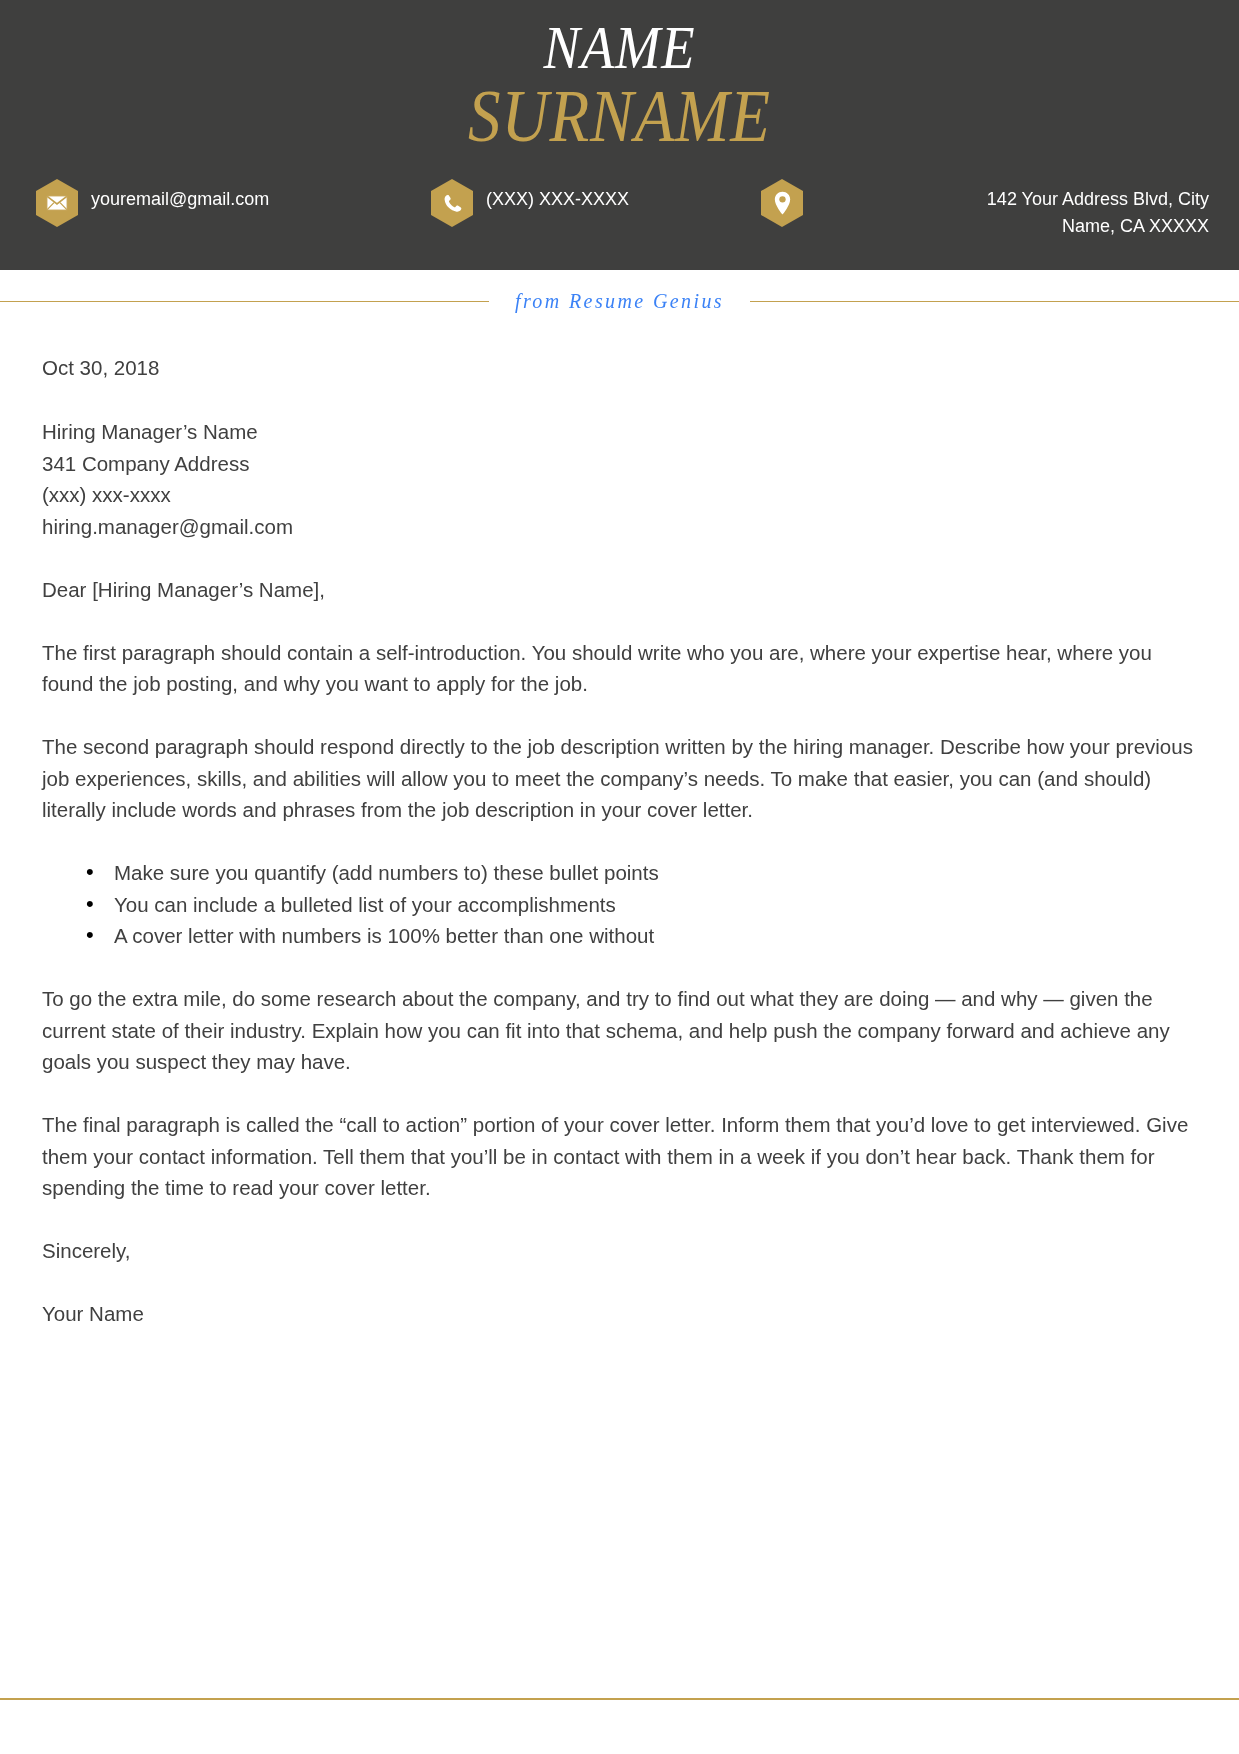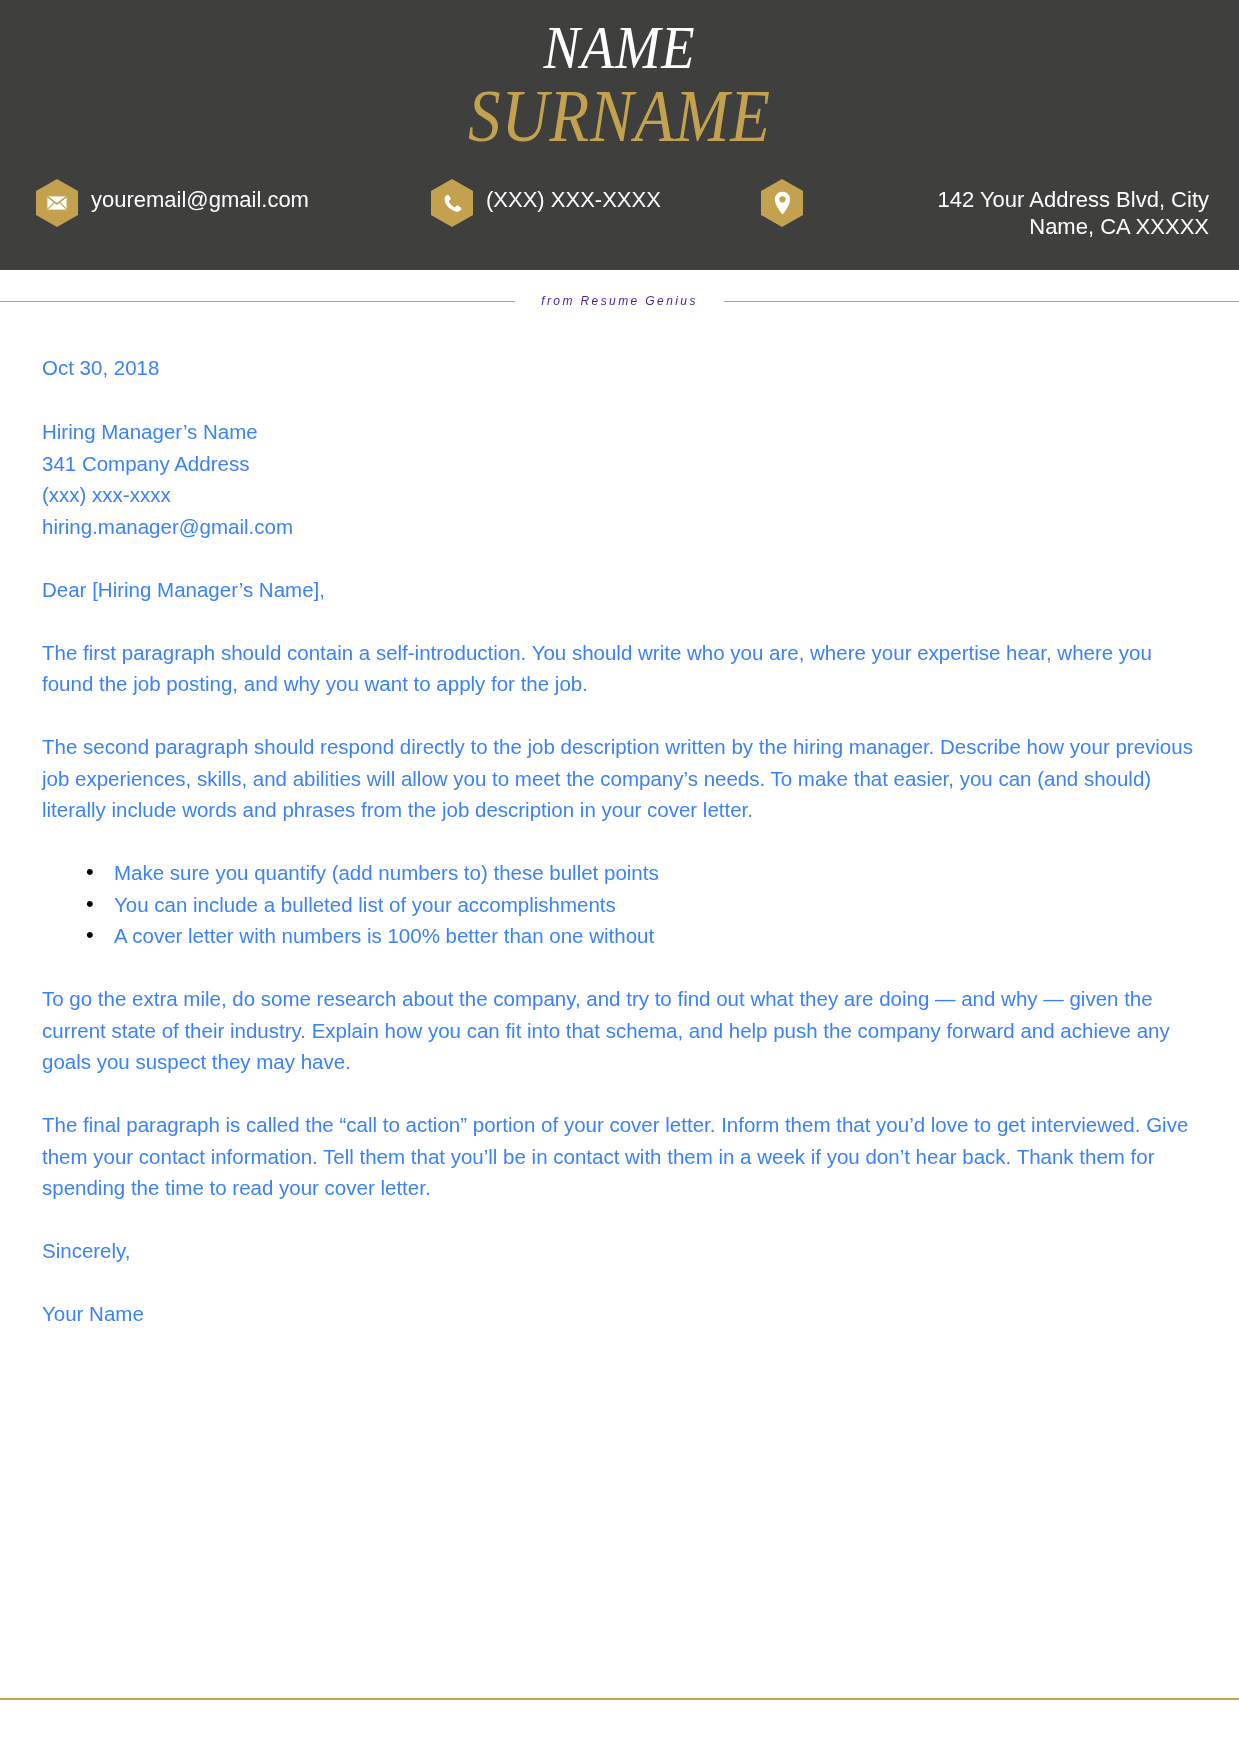--- a/index.html
+++ b/index.html
@@ -79,21 +79,21 @@
     clip-path: polygon(50% 0%, 100% 25%, 100% 75%, 50% 100%, 0% 75%, 0% 25%);
     display: flex;
     align-items: center;
     justify-content: center;
     margin-top: 1px;
   }
   .hex svg { display: block; }
 
   .contact-text {
     color: #ffffff;
-    font-size: 22px;
+    font-size: 18px;
     line-height: 27px;
     margin-left: 13px;
     padding-top: 8px;
     white-space: pre-line;
     font-family: "Liberation Sans", sans-serif;
   }
   .contact-item.address .contact-text {
     text-align: right;
   }
 
@@ -107,32 +107,32 @@
     margin-top: 8px;
   }
   .brand-rule {
     height: 1px;
     background: #c3a14f;
     flex: 1;
   }
   .brand-rule.left  { margin-right: 26px; }
   .brand-rule.right { margin-left: 26px; }
   .brand-text {
-    font-family: Liberation Sans, sans-serif;
+    font-family: Liberation Serif, serif;
     font-style: italic;
-    font-size: 12px;
-    color: #4c1d95;
+    font-size: 20px;
+    color: #3b82f6;
     letter-spacing: 2.4px;
     white-space: nowrap;
   }
 
   
   .letter {
     padding: 28px 42px 0 42px;
-    color: #3b82f6;
+    color: #404040;
     font-size: 20.5px;
     line-height: 31.5px;
     font-family: "Liberation Sans", sans-serif;
   }
   .date {
     margin: 0 0 1px 0;
   }
   .addr-block {
     margin: 0;
     padding: 0;

